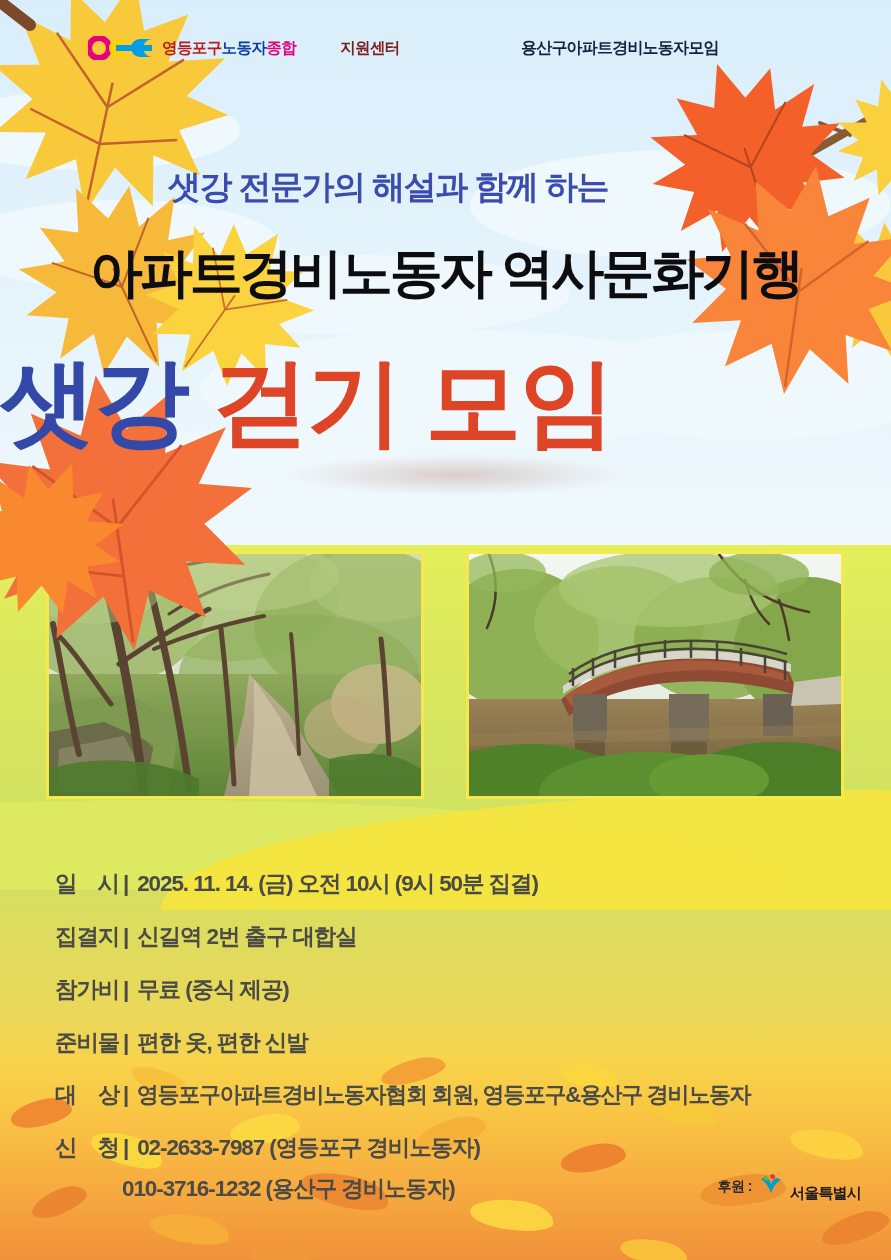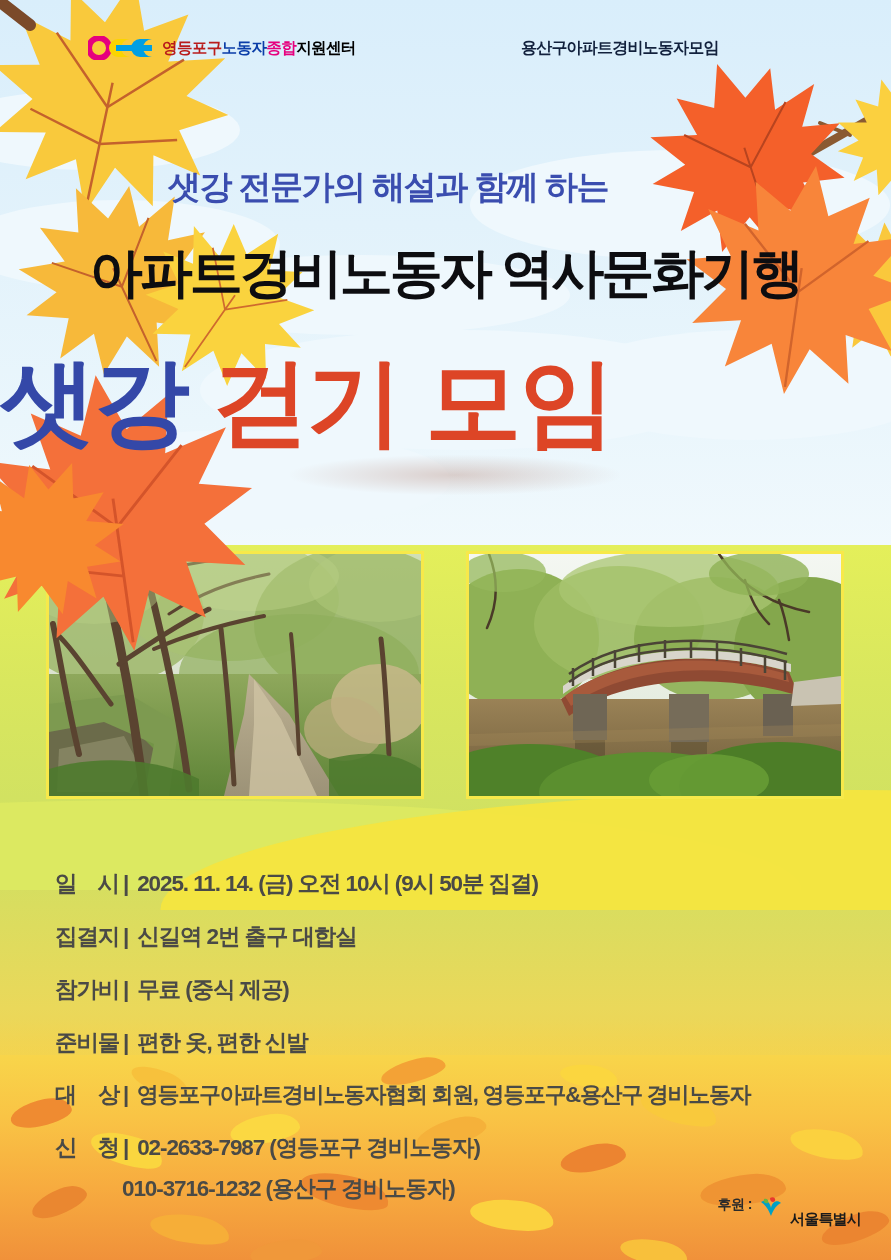--- a/index.html
+++ b/index.html
@@ -61,21 +61,21 @@
   .hdr-left {
     position:absolute; left:88px; top:36px;
     display:flex; align-items:center; gap:8px;
     z-index:30;
   }
   .occ-mark { display:flex; align-items:center; }
   .occ-text {
     font-size:15.5px; font-weight:700; letter-spacing:-0.6px; white-space:nowrap;
   }
   .occ-text .s1{color:#b91c1c;} .occ-text .s2{color:#0a3da8;}
-  .occ-text .s3{color:#e6007e;margin-top:16px;} .occ-text .s4{color:#000000;}
+  .occ-text .s3{color:#e6007e;margin-top:16px;} .occ-text .s4{color:#7f1d1d;padding-left:44px;}
 
   .hdr-right {
     position:absolute; left:521px; top:38px;
     font-size:16px; font-weight:700; color:#12213d; letter-spacing:-0.8px;
     white-space:nowrap; z-index:30;
   }
 
   
   .subtitle {
     position:absolute; left:0; top:165px; width:776px;
@@ -124,22 +124,22 @@
   .d-label {
     display:inline-block; width:64px; flex:0 0 64px;
     display:flex; justify-content:space-between;
   }
   .d-sep { margin:0 9px 0 4px; font-weight:600; }
   .d-row.sub { margin-left:67px; margin-top:-12px; }
   .d-row.wide { font-size:22px; letter-spacing:-1.3px; }
 
   
   .footer {
-    position:absolute; right:30px; top:1196px;
-    display:flex; gap:6px; z-index:30;
+    position:absolute; right:30px; top:1170px;
+    display:flex; align-items:center; gap:6px; z-index:30;
   }
   .footer-label {
     font-size:14px; font-weight:700; color:#2b2b2b; letter-spacing:-0.5px;
   }
   .seoul-name {
     font-size:15px; font-weight:700; color:#1b1b1b; letter-spacing:-0.8px;margin-top:14px;
   }
 </style>
 </head>
 <body>

